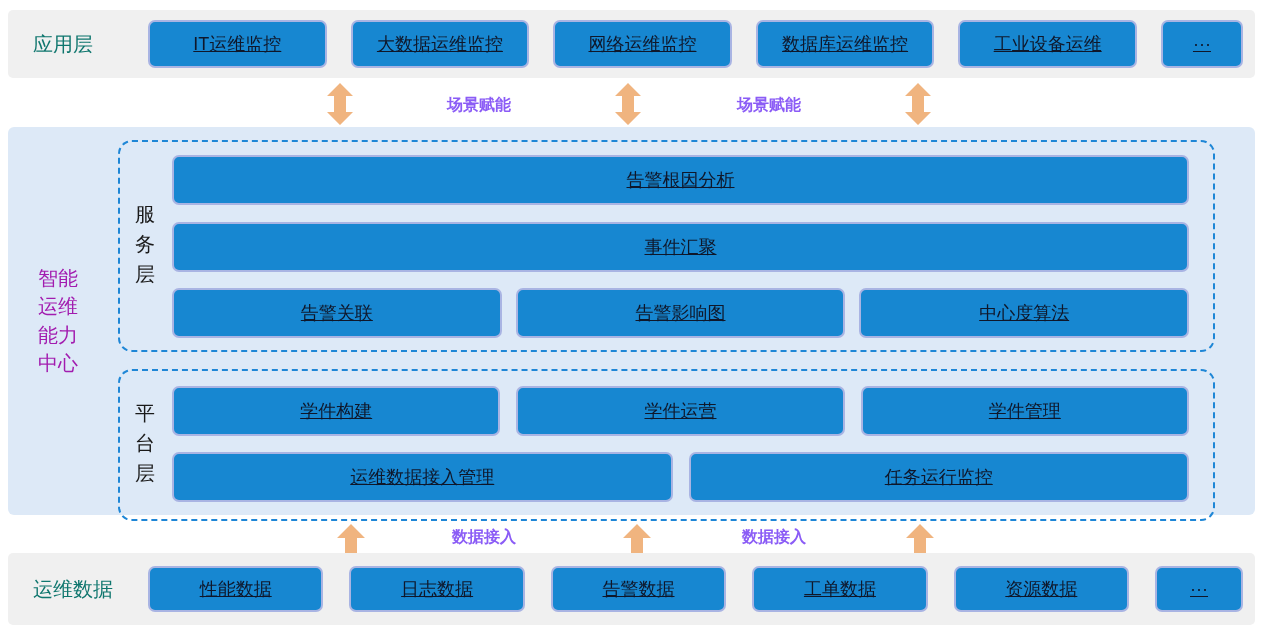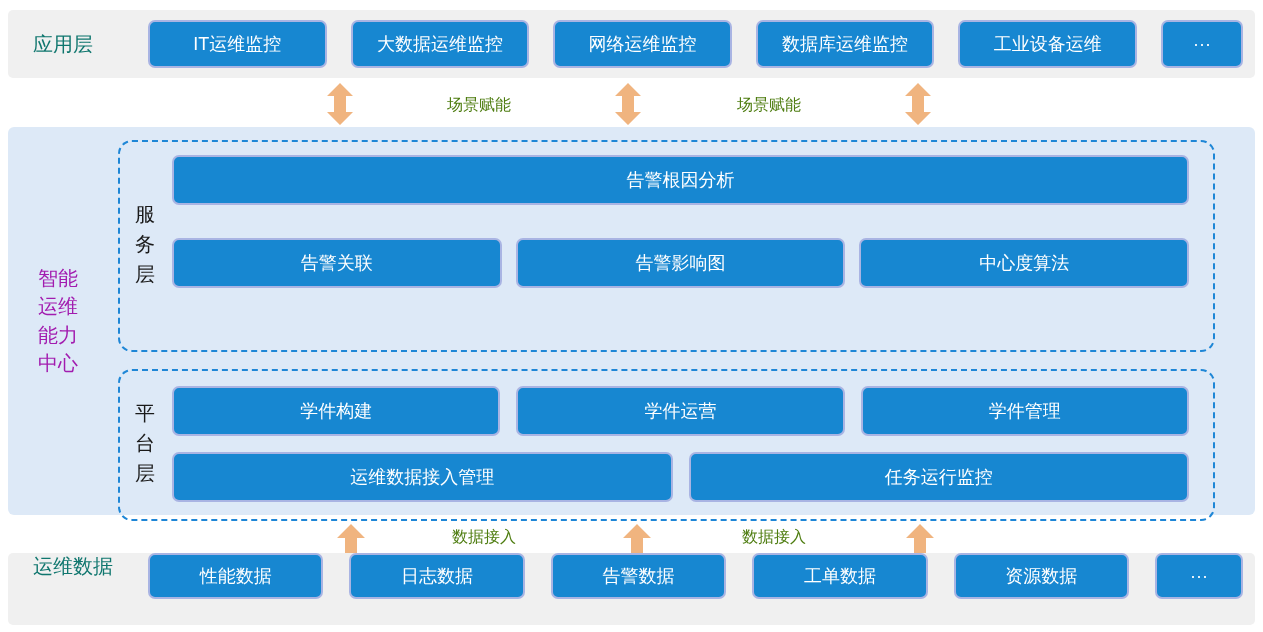--- a/index.html
+++ b/index.html
@@ -2,37 +2,37 @@
 <html><head>
 <meta charset="utf-8">
 <style>
   html,body{margin:0;padding:0;background:#ffffff;font-family:"Liberation Sans","DejaVu Sans",sans-serif;}
   #page{position:relative;width:1263px;height:632px;background:#ffffff;overflow:hidden;}
 
   
   .band{position:absolute;left:8px;width:1247px;border-radius:5px;box-sizing:border-box;}
   #app-band{top:10px;height:68px;background:#f0f0f0;display:flex;align-items:center;padding:0 12px;}
   #center-band{top:127px;height:388px;background:#dde9f7;border-radius:6px;}
-  #data-band{top:553px;height:72px;background:#f0f0f0;display:flex;padding:0 12px;}
+  #data-band{top:553px;height:72px;background:#f0f0f0;display:flex;align-items:center;padding:0 12px;}
 
   .band-label{font-size:20px;color:#0f766e;white-space:nowrap;}
   #app-band .band-label{width:128px;padding-left:13px;box-sizing:border-box;flex:none;}
   #data-band .band-label{width:128px;padding-left:13px;box-sizing:border-box;flex:none;}
 
   
-  .bluebox{background:#1787d1;border:2px solid #a9b4e3;border-radius:7px;color:#ffffff;
+  .bluebox{background:#1787d1;border:2px solid #a9b4e3;border-radius:7px;color:#0f172a;
            display:flex;align-items:center;justify-content:center;font-size:18px;
-           box-sizing:border-box;white-space:nowrap;}
+           box-sizing:border-box;white-space:nowrap;text-decoration:underline;}
   #app-band .bluebox{height:48px;flex:1;margin-right:24px;}
   #app-band .bluebox.dots{flex:none;width:82px;margin-right:0;}
   #data-band .bluebox{height:46px;flex:1;margin-right:26px;}
   #data-band .bluebox.dots{flex:none;width:88px;margin-right:0;}
 
   
-  .link-label{position:absolute;font-size:16px;font-weight:normal;color:#4d7c0f;white-space:nowrap;}
+  .link-label{position:absolute;font-size:16px;font-weight:bold;color:#8b5cf6;white-space:nowrap;}
   .arrow{position:absolute;}
 
   
   #center-label{position:absolute;left:30px;top:50%;transform:translateY(-50%);
                 width:44px;font-size:20px;line-height:1.42;color:#a21caf;
                 word-break:break-all;text-align:left;}
   .dashed-box{position:absolute;left:110px;width:1097px;border:2px dashed #1e86d6;
               border-radius:14px;box-sizing:border-box;display:flex;}
   #service-box{top:13px;height:212px;}
   #platform-box{top:242px;height:152px;}
@@ -82,20 +82,21 @@
 
     <div class="dashed-box" id="service-box">
       <div class="vlabel">
         <span>服务层</span>
       </div>
       <div class="layer-content">
         <div class="lrow lrow1">
           <div class="bluebox">告警根因分析</div>
         </div>
         <div class="lrow lrow2">
+          <div class="bluebox">事件汇聚</div>
         </div>
         <div class="lrow lrow3">
           <div class="bluebox">告警关联</div>
           <div class="bluebox">告警影响图</div>
           <div class="bluebox">中心度算法</div>
         </div>
       </div>
     </div>
 
     <div class="dashed-box" id="platform-box">

